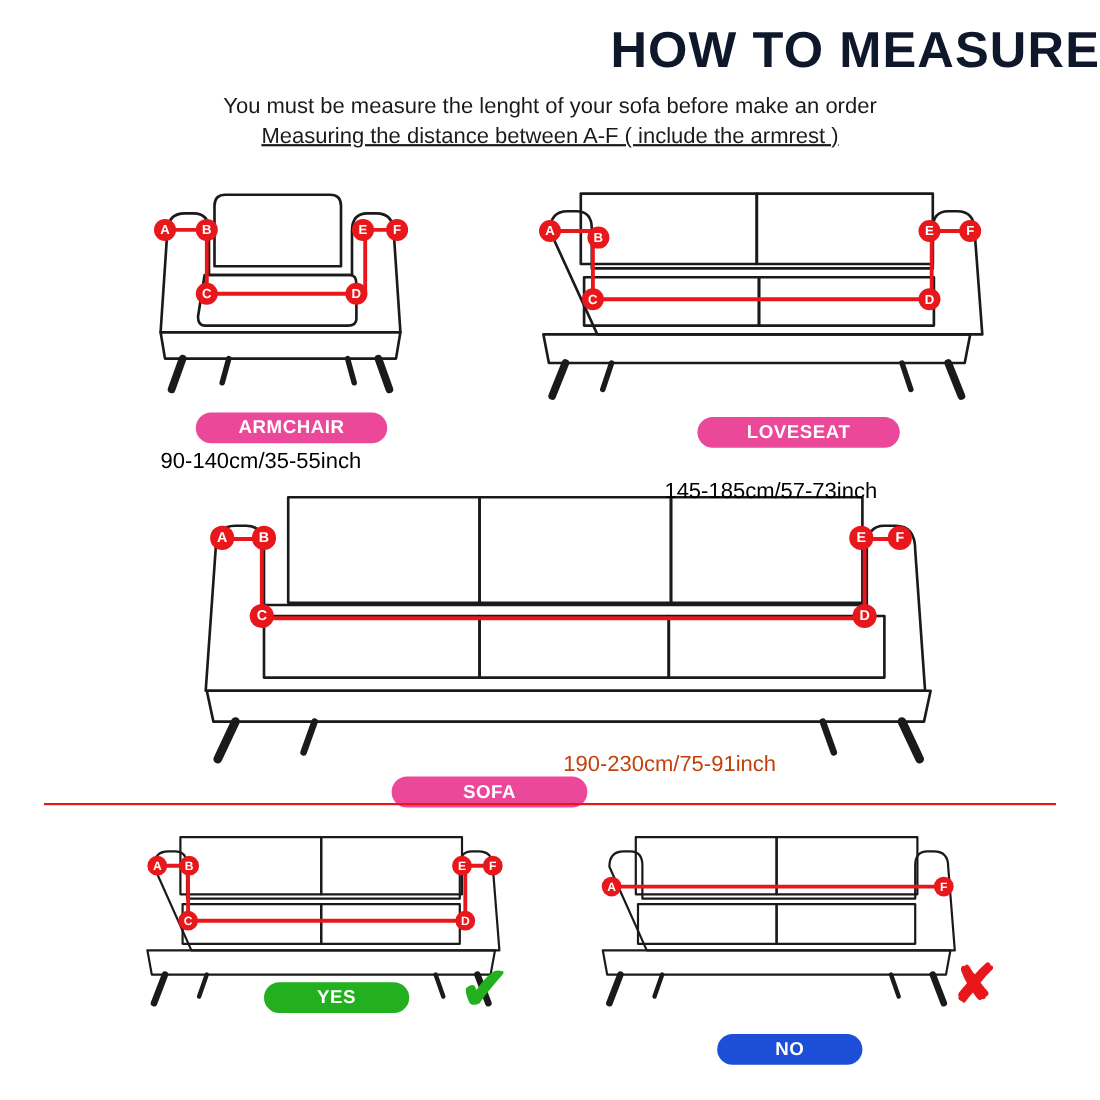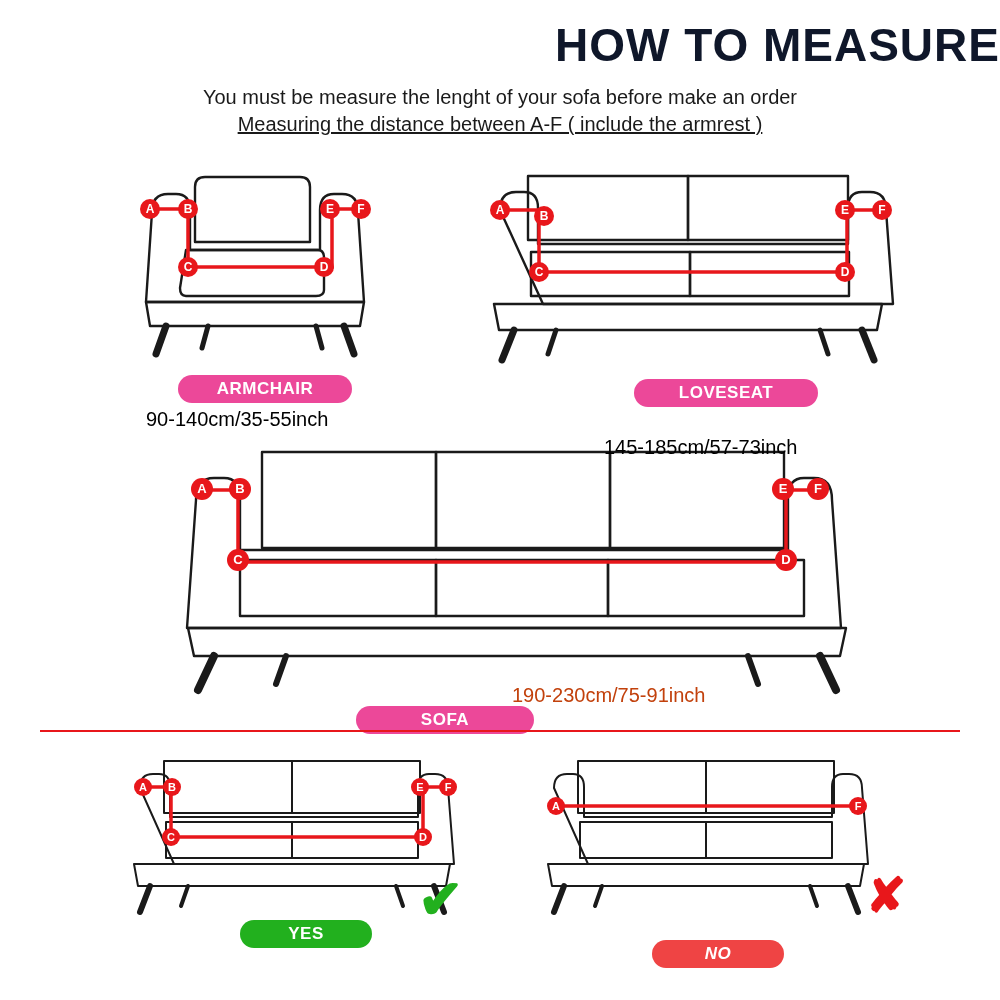--- a/index.html
+++ b/index.html
@@ -31,21 +31,21 @@
     background:#ec4899;
     color:#ffffff;
     font-weight:bold;
     font-size:17px;
     letter-spacing:.5px;
     border-radius:14px;
     padding:4px 22px;
     text-align:center;
   }
   .badge-green{background:#22b01e;}
-  .badge-red{background:#ef4444;font-style:italic;}
+  .badge-red{background:#1d4ed8;}
 
   .dim{
     position:absolute;
     color:#000000;
     font-size:20px;
     white-space:nowrap;
   }
   .dim-dark{color:#c2410c;}
 
   svg{position:absolute;left:0;top:0;}
@@ -241,17 +241,17 @@
 <div class="dim" style="left:146px;top:408px;">90-140cm/35-55inch</div>
 
 <div class="badge" style="left:634px;top:379px;width:140px;">LOVESEAT</div>
 <div class="dim" style="left:604px;top:436px;">145-185cm/57-73inch</div>
 
 <div class="badge" style="left:356px;top:686px;width:134px;margin-top:20px;">SOFA</div>
 <div class="dim dim-dark" style="left:512px;top:684px;">190-230cm/75-91inch</div>
 
 <div class="divider"></div>
 
-<div class="badge badge-green" style="left:240px;top:920px;width:88px;">YES</div>
+<div class="badge badge-green" style="left:240px;top:893px;width:88px;">YES</div>
 <div class="check" style="left:418px;top:872px;">✔</div>
 
 <div class="badge badge-red" style="left:652px;top:940px;width:88px;">NO</div>
 <div class="cross" style="left:866px;top:872px;">✘</div>
 
 </body></html>

